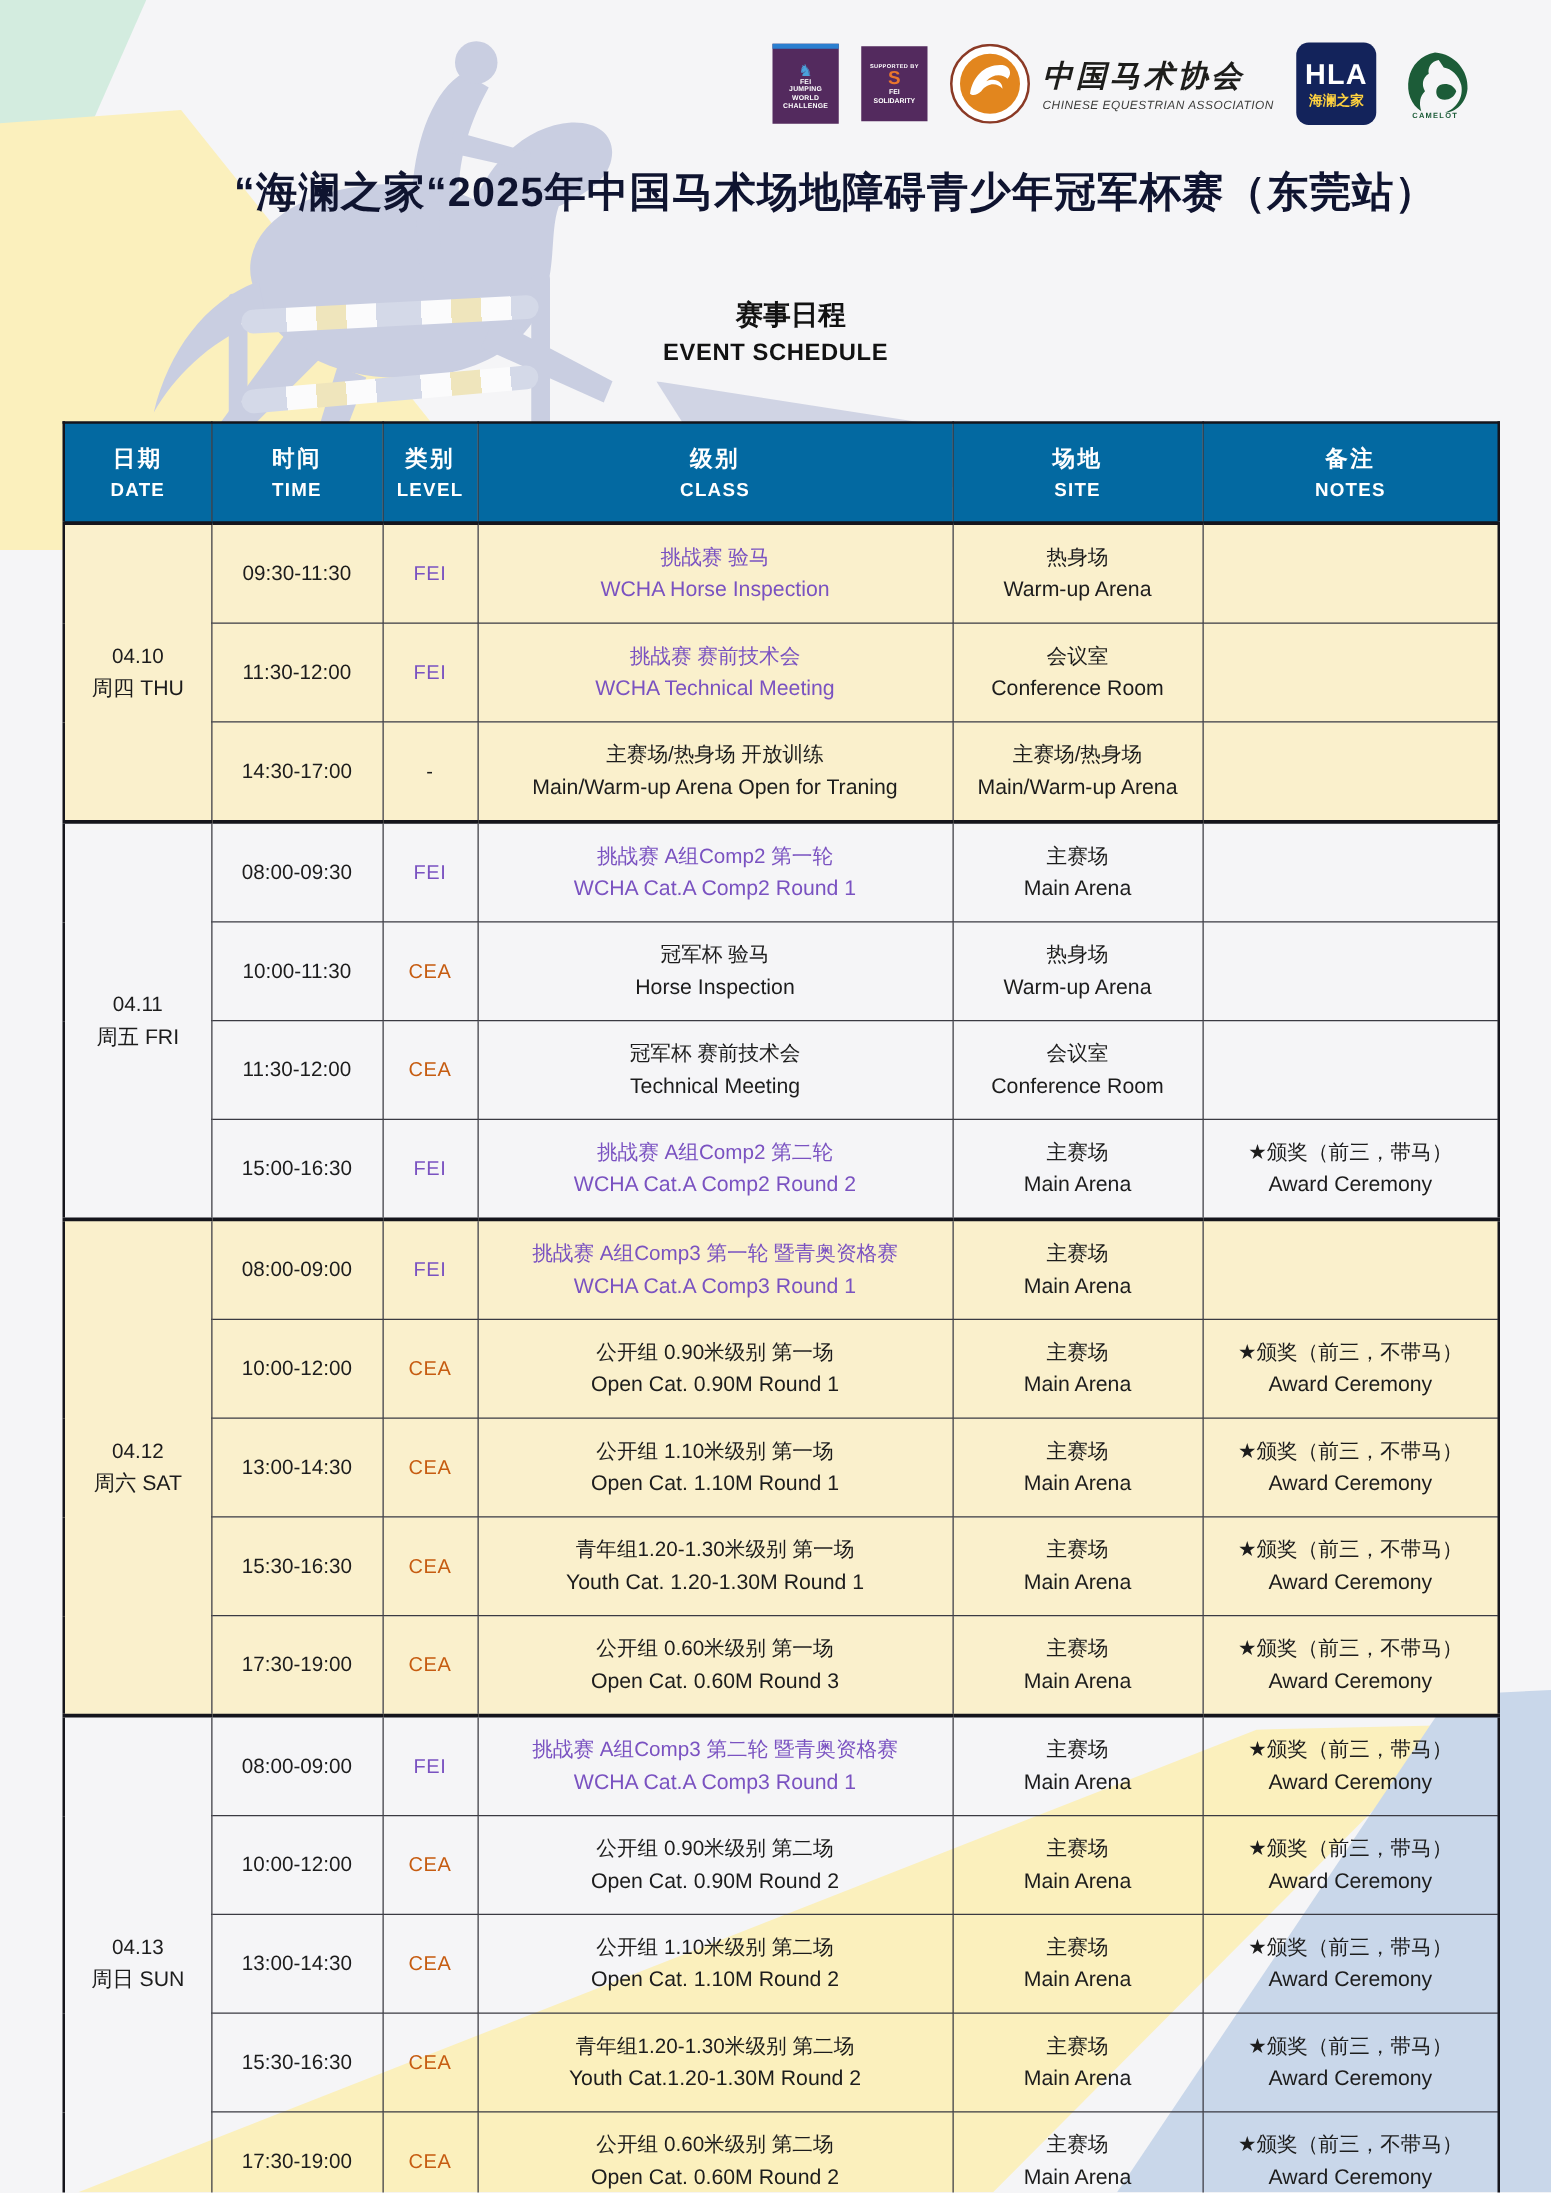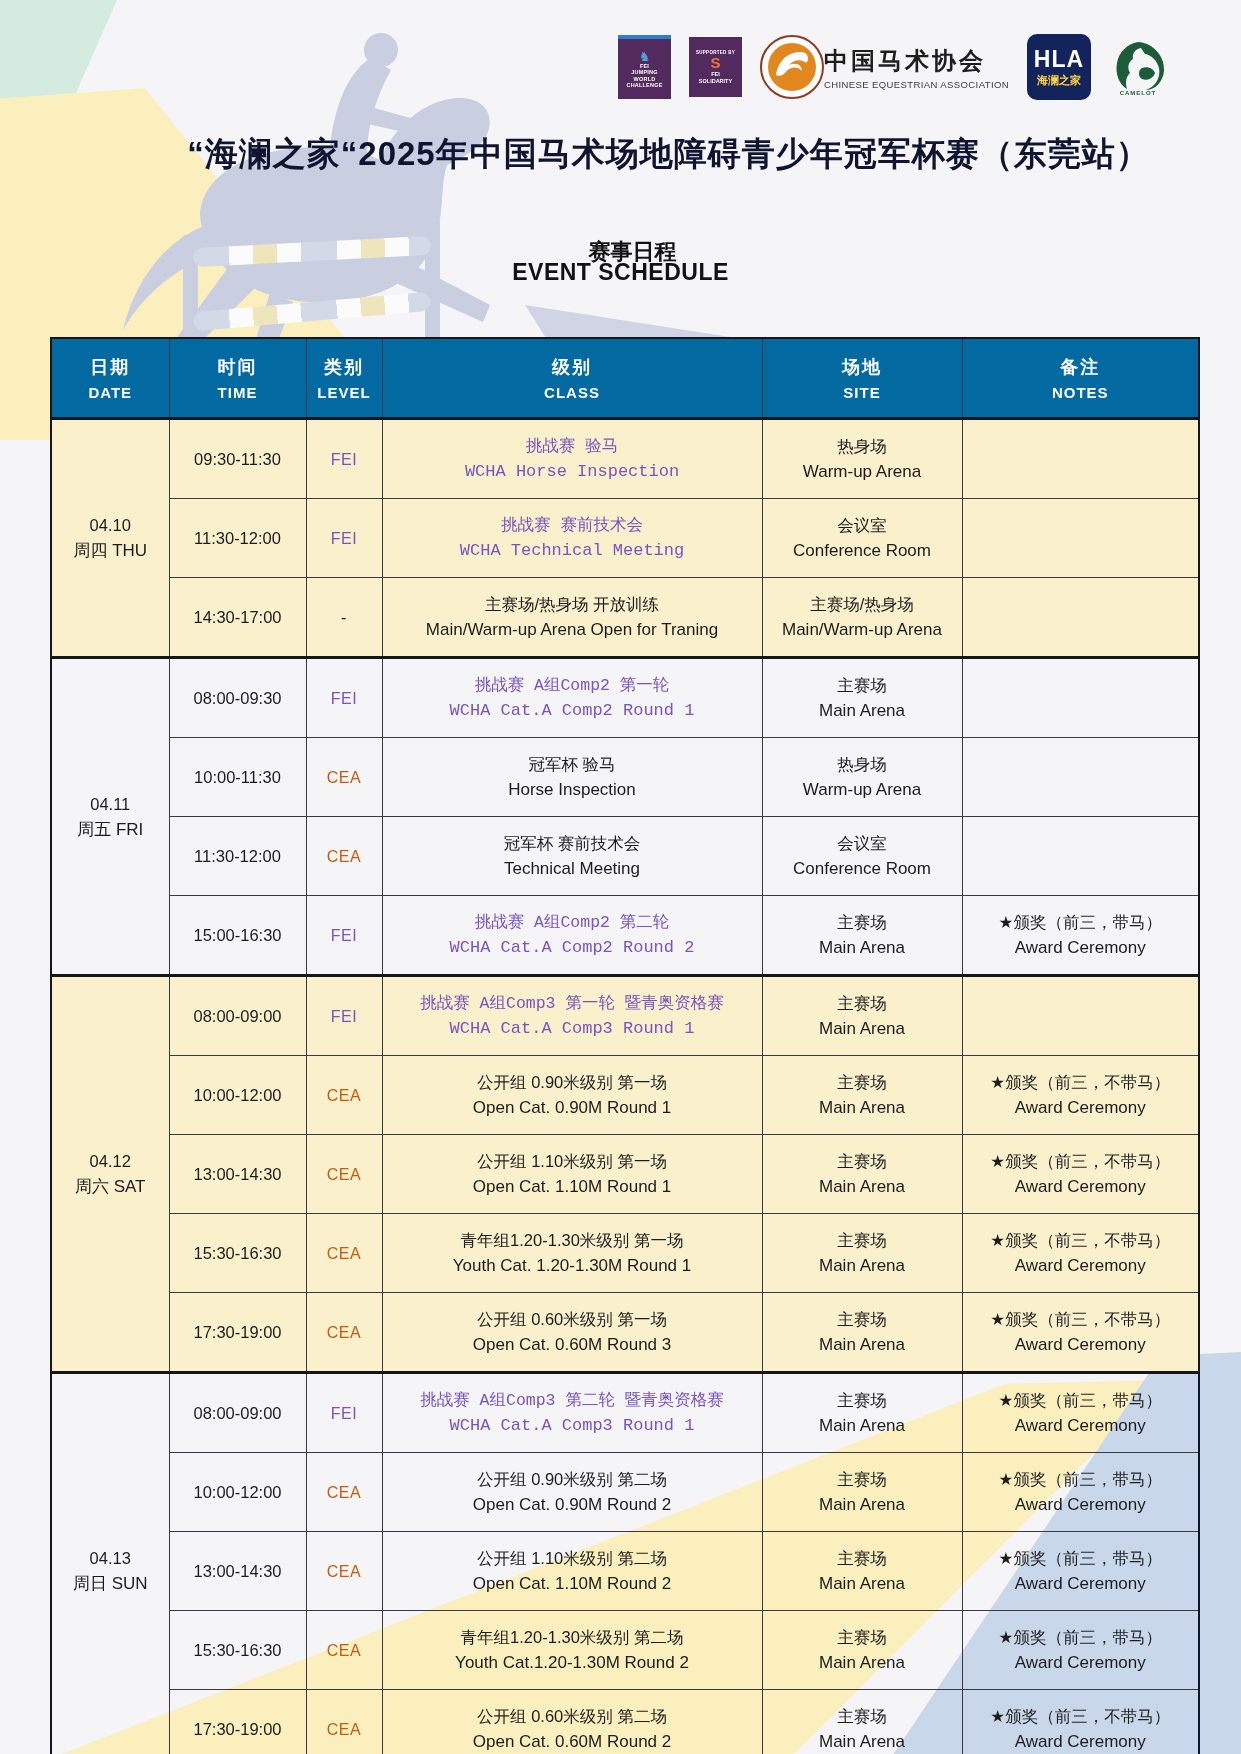--- a/index.html
+++ b/index.html
@@ -30,54 +30,54 @@
   
   .logo-strip{position:absolute;left:618px;top:34px;display:flex;align-items:center;gap:18px;}
   .logo-box{width:53px;height:60px;background:#532a5e;color:#fff;display:flex;flex-direction:column;
     align-items:center;justify-content:center;text-align:center;}
   .fei-jwc{border-top:4px solid #2b7fd0;}
   .jwc-glyph{color:#4aa3dc;font-size:13px;line-height:13px;}
   .jwc-text{font-size:5.5px;font-weight:bold;line-height:6.5px;letter-spacing:.2px;}
   .sol-supported{font-size:4.5px;font-weight:bold;letter-spacing:.3px;}
   .sol-s{color:#e8762c;font-size:15px;font-weight:800;line-height:16px;}
   .sol-name{font-size:5.5px;font-weight:bold;line-height:6.5px;}
-  .cea-wrap{display:flex;align-items:center;}
+  .cea-wrap{display:flex;align-items:center;gap:10px;font-style:italic;}
   .cea-text-zh{font-size:24px;font-weight:800;color:#1d1d1b;letter-spacing:3px;font-family:"Liberation Sans",sans-serif;}
   .cea-text-en{font-size:9.5px;color:#3c3c3a;letter-spacing:.4px;margin-top:2px;}
   .hla-box{width:64px;height:66px;background:#13235b;border-radius:10px;display:flex;flex-direction:column;
     align-items:center;justify-content:center;}
   .hla-abbr{color:#fff;font-size:23px;font-weight:800;letter-spacing:1px;line-height:24px;}
   .hla-zh{color:#ffd23f;font-size:11px;font-weight:bold;margin-top:2px;}
   .camelot-box{display:flex;flex-direction:column;align-items:center;}
   .camelot-name{font-size:6px;color:#1c5c38;font-weight:bold;letter-spacing:1px;margin-top:-6px;}
   
   .title{position:absolute;left:0;top:130px;width:1241px;text-align:center;
     font-weight:700;font-size:33px;line-height:48px;color:#0f1430;letter-spacing:1px;margin-left:48px;}
   .subtitle-zh{position:absolute;left:12px;top:237px;width:1241px;text-align:center;
     font-weight:800;font-size:22px;color:#121212;}
-  .subtitle-en{position:absolute;left:0;top:259px;width:1241px;text-align:center;
-    font-weight:800;font-size:23px;color:#121212;letter-spacing:.5px;}
+  .subtitle-en{position:absolute;left:0;top:272px;width:1241px;text-align:center;
+    font-weight:800;font-size:19px;color:#121212;letter-spacing:.5px;}
   
   .table-wrap{position:absolute;left:50px;top:337px;width:1148px;}
   table.schedule{border-collapse:collapse;width:1148px;table-layout:fixed;}
   table.schedule td,table.schedule th{border:1px solid #3a3a42;vertical-align:middle;text-align:center;padding:4px 6px;}
   table.schedule{border:2px solid #15151c;}
   thead th{background:#0369a1;color:#fff;height:70px;font-weight:bold;}
   .th-zh{font-size:18px;letter-spacing:2px;}
   .th-en{font-size:15px;font-weight:bold;letter-spacing:1px;margin-top:5px;}
   tbody td{height:70px;font-size:16.5px;line-height:25px;color:#1c1c1c;}
   tr.shaded td{background:#faf0cc;}
   tr.plain td{background:transparent;}
   tr.group-start td{border-top:3px solid #15151c;}
   .cell-zh{font-size:16.5px;}
   .cell-en{font-size:17px;}
   td.level-cell{font-size:16px;letter-spacing:.5px;}
   .lv-fei{color:#7a52c1;}
   .lv-cea{color:#c65c11;}
-  .cls-fei .cell-zh,.cls-fei .cell-en{color:#7a52c1;font-family:Liberation Mono, monospace;}
+  .cls-fei .cell-zh,.cls-fei .cell-en{color:#7a52c1;}
   td.date-cell{font-size:16.5px;line-height:26px;}
 </style>
 </head>
 <body>
 
 <div class="deco tri-mint"></div>
 <div class="deco wedge-yellow-tl"></div>
 <div class="deco horse-art">
   <svg width="470" height="390" viewBox="0 0 470 390">
     <g fill="#c9cee1">

